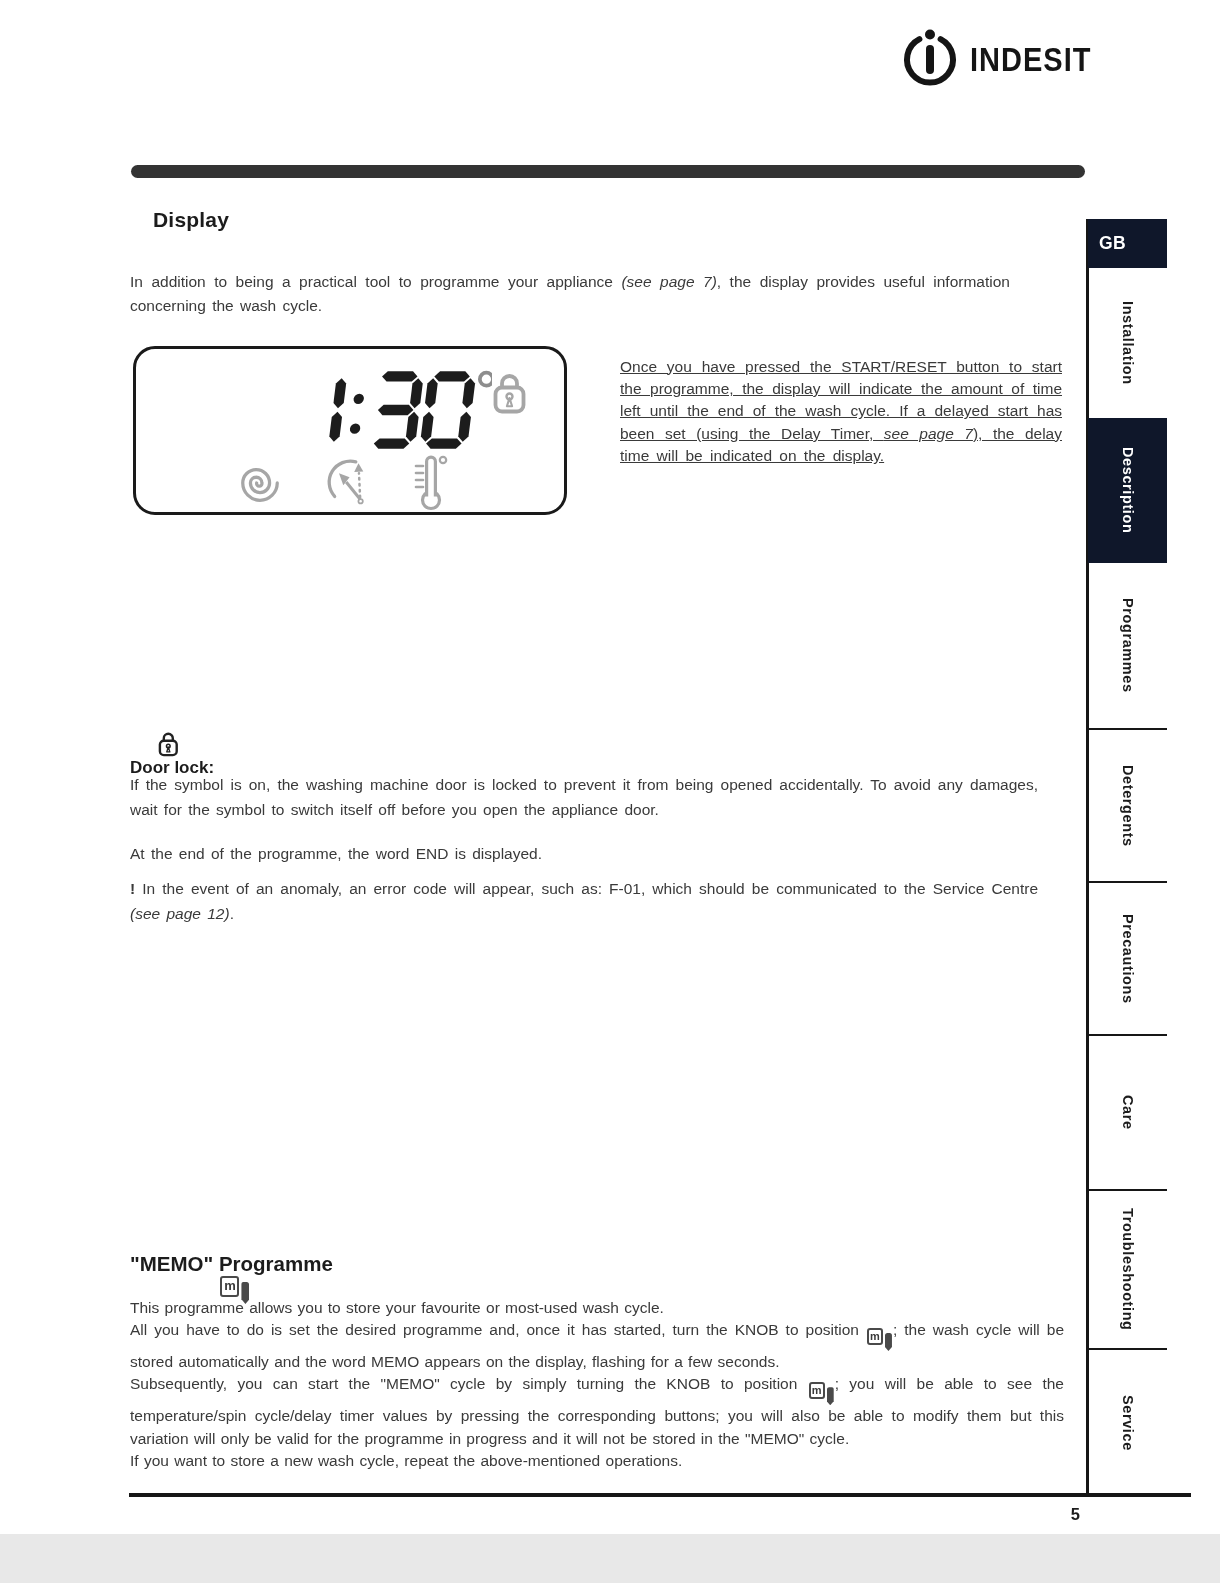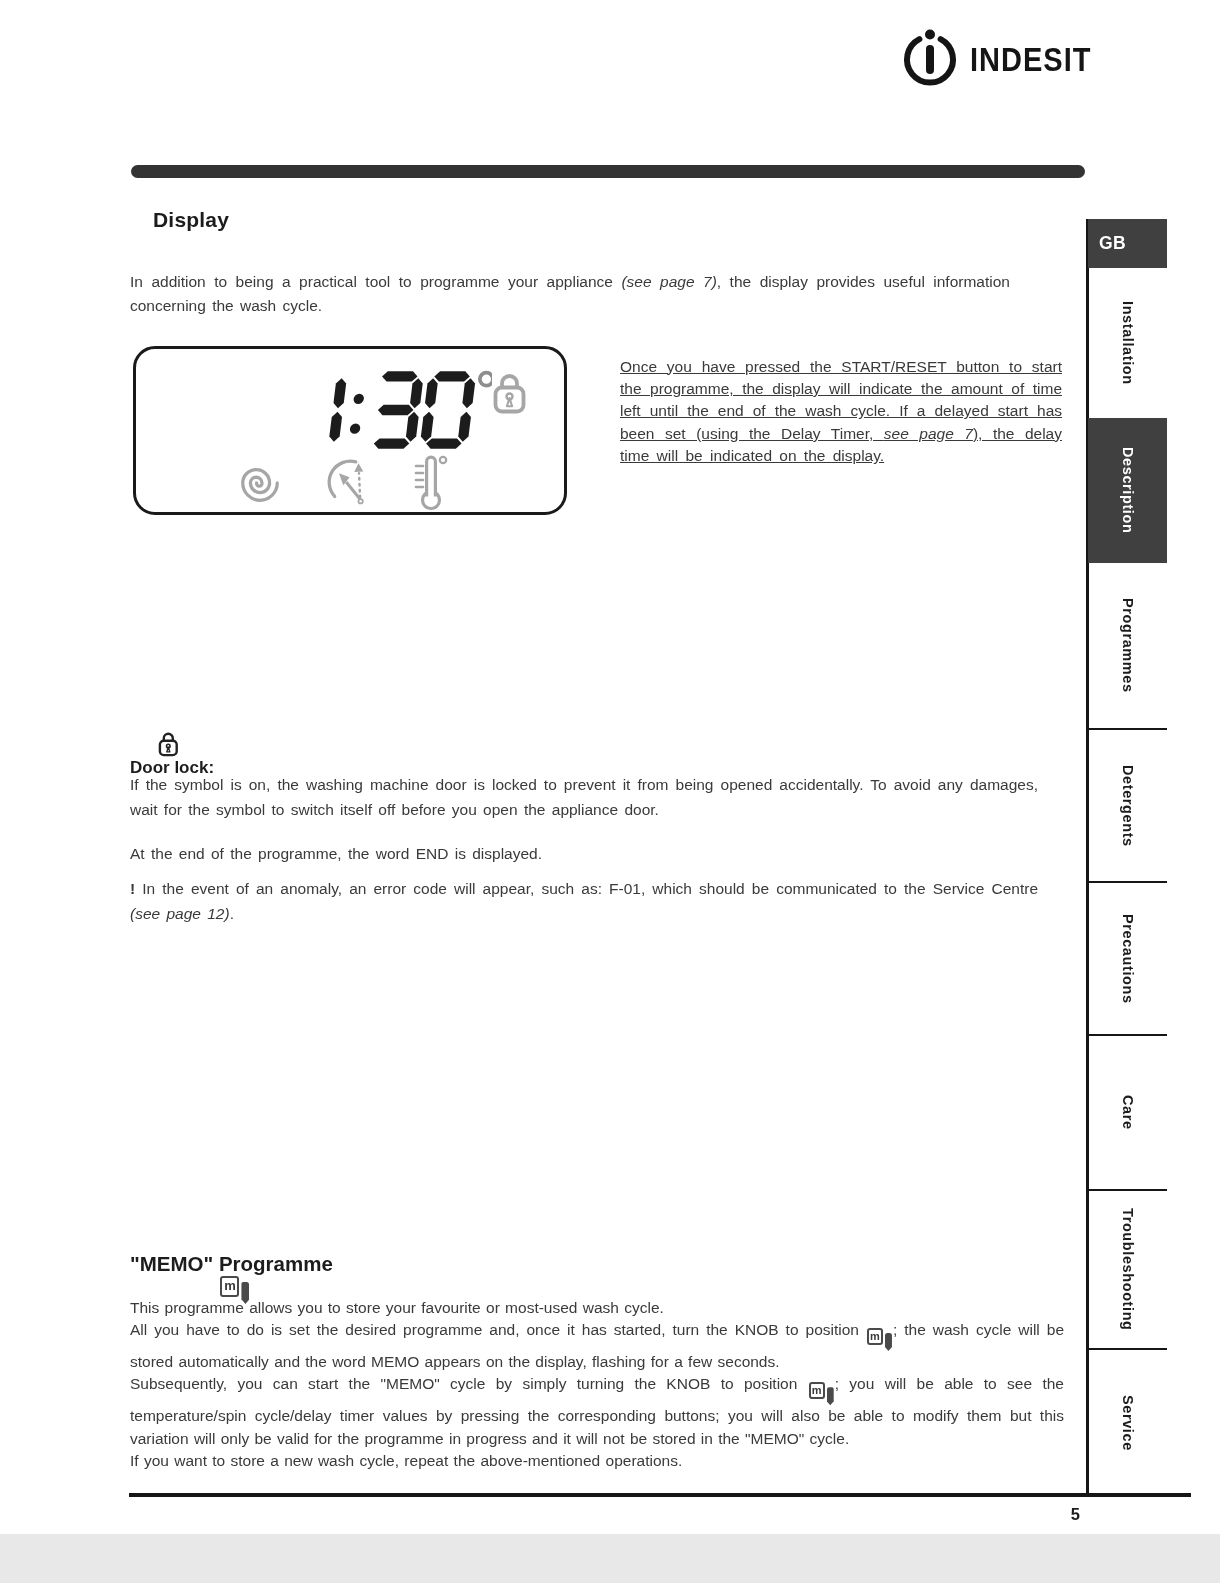--- a/index.html
+++ b/index.html
@@ -41,21 +41,21 @@
     border-radius:3px;font-weight:bold;font-size:11px;line-height:12px;text-align:center;
     color:#3a3a3a;background:#fff;font-family:"Liberation Sans",sans-serif;}
   .memo-icon .pencil{width:7px;height:18px;background:#4a4a4a;border-radius:2.5px 2.5px 0 0;
     margin-left:2px;margin-top:5px;clip-path:polygon(0 0,100% 0,100% 78%,50% 100%,0 78%);}
   .memo-icon.lg .mbox{width:19px;height:21px;font-size:13px;line-height:15px;border-width:2.8px;}
   .memo-icon.lg .pencil{width:8px;height:22px;margin-top:6px;}
   
   .side-line{position:absolute;left:1086px;top:219px;width:2.5px;height:1276px;background:#161616;}
   .tab{position:absolute;left:1088px;width:79px;display:flex;align-items:center;justify-content:center;box-sizing:border-box;}
   .tab .lbl{writing-mode:vertical-rl;font-weight:bold;font-size:14.5px;letter-spacing:0.6px;color:#1c1c1c;}
-  .tab.dark{background:#404040;}
+  .tab.dark{background:#0f172a;}
   .tab.dark .lbl{color:#ffffff;}
   .tab-gb{top:219px;height:49px;justify-content:flex-start;padding-left:11px;}
   .tab-gb .lbl{writing-mode:horizontal-tb;font-size:17.5px;letter-spacing:0.5px;}
   .tab-installation{top:268px;height:150px;}
   .tab-description{top:418px;height:145px;}
   .tab-programmes{top:563px;height:165px;}
   .tab-detergents{top:728px;height:153px;border-top:2.5px solid #161616;}
   .tab-precautions{top:881px;height:153px;border-top:2.5px solid #161616;}
   .tab-care{top:1034px;height:155px;border-top:2.5px solid #161616;}
   .tab-troubleshooting{top:1189px;height:159px;border-top:2.5px solid #161616;}

